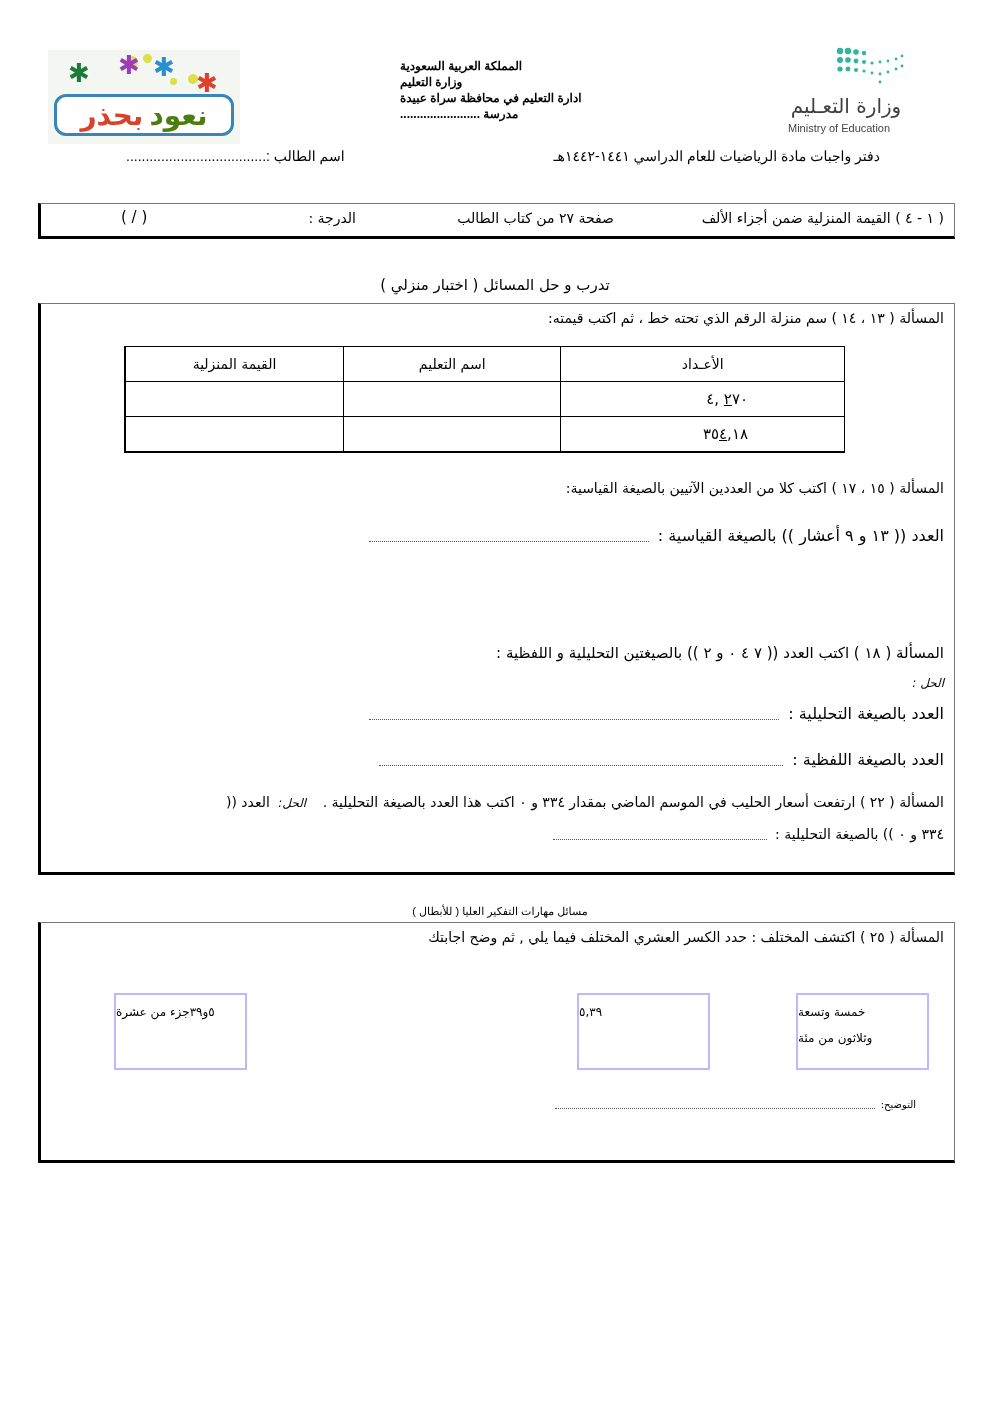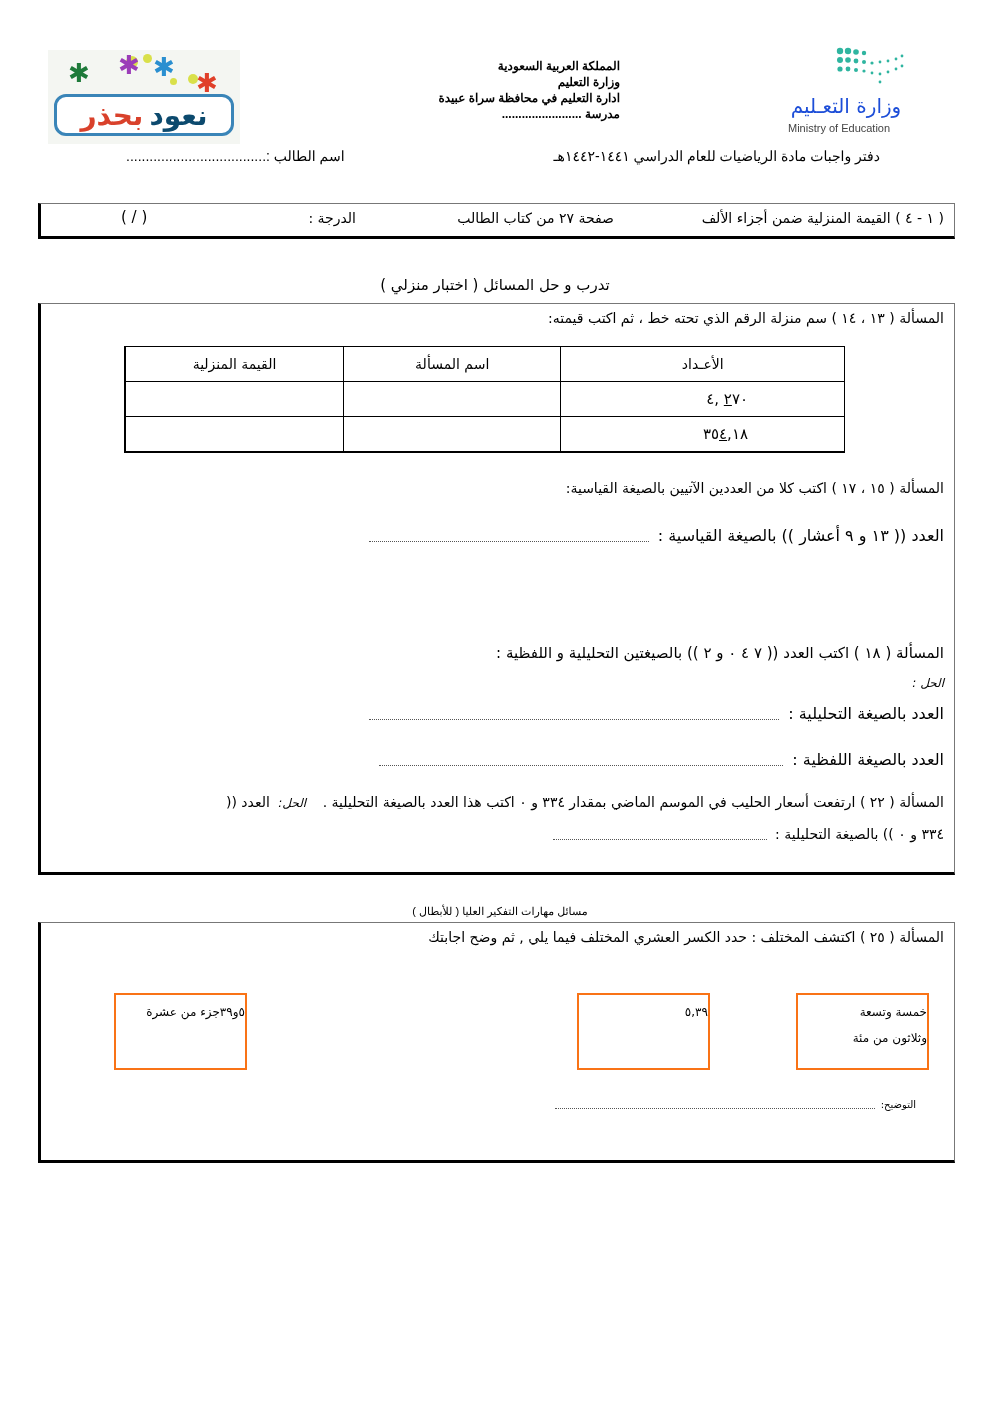--- a/index.html
+++ b/index.html
@@ -8,45 +8,45 @@
       position: relative;
       font-family: "DejaVu Sans", sans-serif;
       color: #000;
       overflow: hidden;
     }
     .abs { position: absolute; }
     .rtl { direction: rtl; unicode-bidi: embed; }
 
     
     .header-center {
-      left: 380px; top: 58px; width: 240px;
-      text-align: right; font-family: "Liberation Sans", sans-serif;
+      left: 400px; top: 58px; width: 240px;
+      text-align: left; font-family: "Liberation Sans", sans-serif;
       font-weight: bold; font-size: 12px; line-height: 16px;
     }
     .logo-left {
       left: 48px; top: 50px; width: 192px; height: 94px;
       background: #f4f6f2;
     }
     .logo-badge {
       position: absolute; left: 6px; top: 44px; width: 180px; height: 42px;
       border: 3px solid #3a85b8; border-radius: 12px;
       background: #ffffff;
       display: flex; align-items: center; justify-content: center;
       font-family: "DejaVu Sans", sans-serif; font-weight: bold; font-size: 28px;
     }
-    .logo-badge .w1 { color: #0c4a6e; }
+    .logo-badge .w1 { color: #4d7c0f; }
     .logo-badge .w2 { color: #d9412b; }
     .dot { position: absolute; border-radius: 50%; }
     .fig { position: absolute; font-size: 26px; font-weight: bold; }
 
     .ministry-logo { left: 786px; top: 44px; width: 120px; height: 96px; }
     .ministry-dots { position: absolute; left: 50px; top: 2px; width: 70px; height: 40px; }
     .ministry-ar {
       position: absolute; left: 0; top: 50px; width: 100%; text-align: center;
-      color: #1d4ed8; font-size: 20px; font-family: "DejaVu Sans", sans-serif;
+      color: #404040; font-size: 20px; font-family: "DejaVu Sans", sans-serif;
     }
     .ministry-en {
       position: absolute; left: 0; top: 78px; width: 100%; text-align: left;
       color: #444; font-size: 11px; font-family: "Liberation Sans", sans-serif;
       padding-left: 2px;
     }
 
     .sub-header {
       left: 110px; top: 146px; width: 770px; height: 24px;
       font-family: "Liberation Sans", sans-serif; font-size: 14px;
@@ -95,22 +95,22 @@
     .pv-table td.num { text-align: right; padding-right: 96px; font-size: 15px; letter-spacing: 3px; }
     .pv-table u { text-decoration: underline; }
 
     .hot-title {
       left: 370px; top: 905px; width: 260px; text-align: center; font-size: 11px;
       font-family: "Liberation Sans", sans-serif;
     }
     .hot-box { left: 38px; top: 922px; width: 917px; height: 241px; }
     .choice {
       position: absolute; top: 70px; width: 133px; height: 77px;
-      border: 2px solid #f97316;
-      text-align: right; font-size: 12px; line-height: 26px; padding-top: 4px;
+      border: 2px solid #c4b5fd;
+      text-align: left; font-size: 12px; line-height: 26px; padding-top: 4px;
     }
     .explain { position: absolute; right: 38px; top: 176px; font-size: 10px; }
   </style>
 </head>
 <body>
 
 <div class="abs logo-left">
   <span class="dot" style="left:78px;top:6px;width:12px;height:12px;background:#d9e04a;"></span>
   <span class="dot" style="left:95px;top:4px;width:9px;height:9px;background:#d9e04a;"></span>
   <span class="dot" style="left:140px;top:24px;width:10px;height:10px;background:#d9e04a;"></span>
@@ -178,21 +178,21 @@
 
 <div class="abs section-title rtl">تدرب و حل المسائل   (   اختبار منزلي  )</div>
 
 <div class="sbox main-box rtl">
   <div class="q-line" style="top:6px;">المسألة ( ١٣ ، ١٤ )   سم منزلة الرقم الذي تحته خط  ،   ثم اكتب قيمته:</div>
 
   <table class="pv-table">
     <tbody>
         <tr>
       <th style="width:284px;">الأعـداد</th>
-      <th style="width:218px;">اسم المسألة</th>
+      <th style="width:218px;">اسم التعليم</th>
       <th style="width:219px;">القيمة المنزلية</th>
     </tr>
     <tr>
       <td class="num">
         <span></span><u>٢</u><span>٧٠ ,٤</span>
       </td>
       <td></td>
       <td></td>
     </tr>
     <tr>

